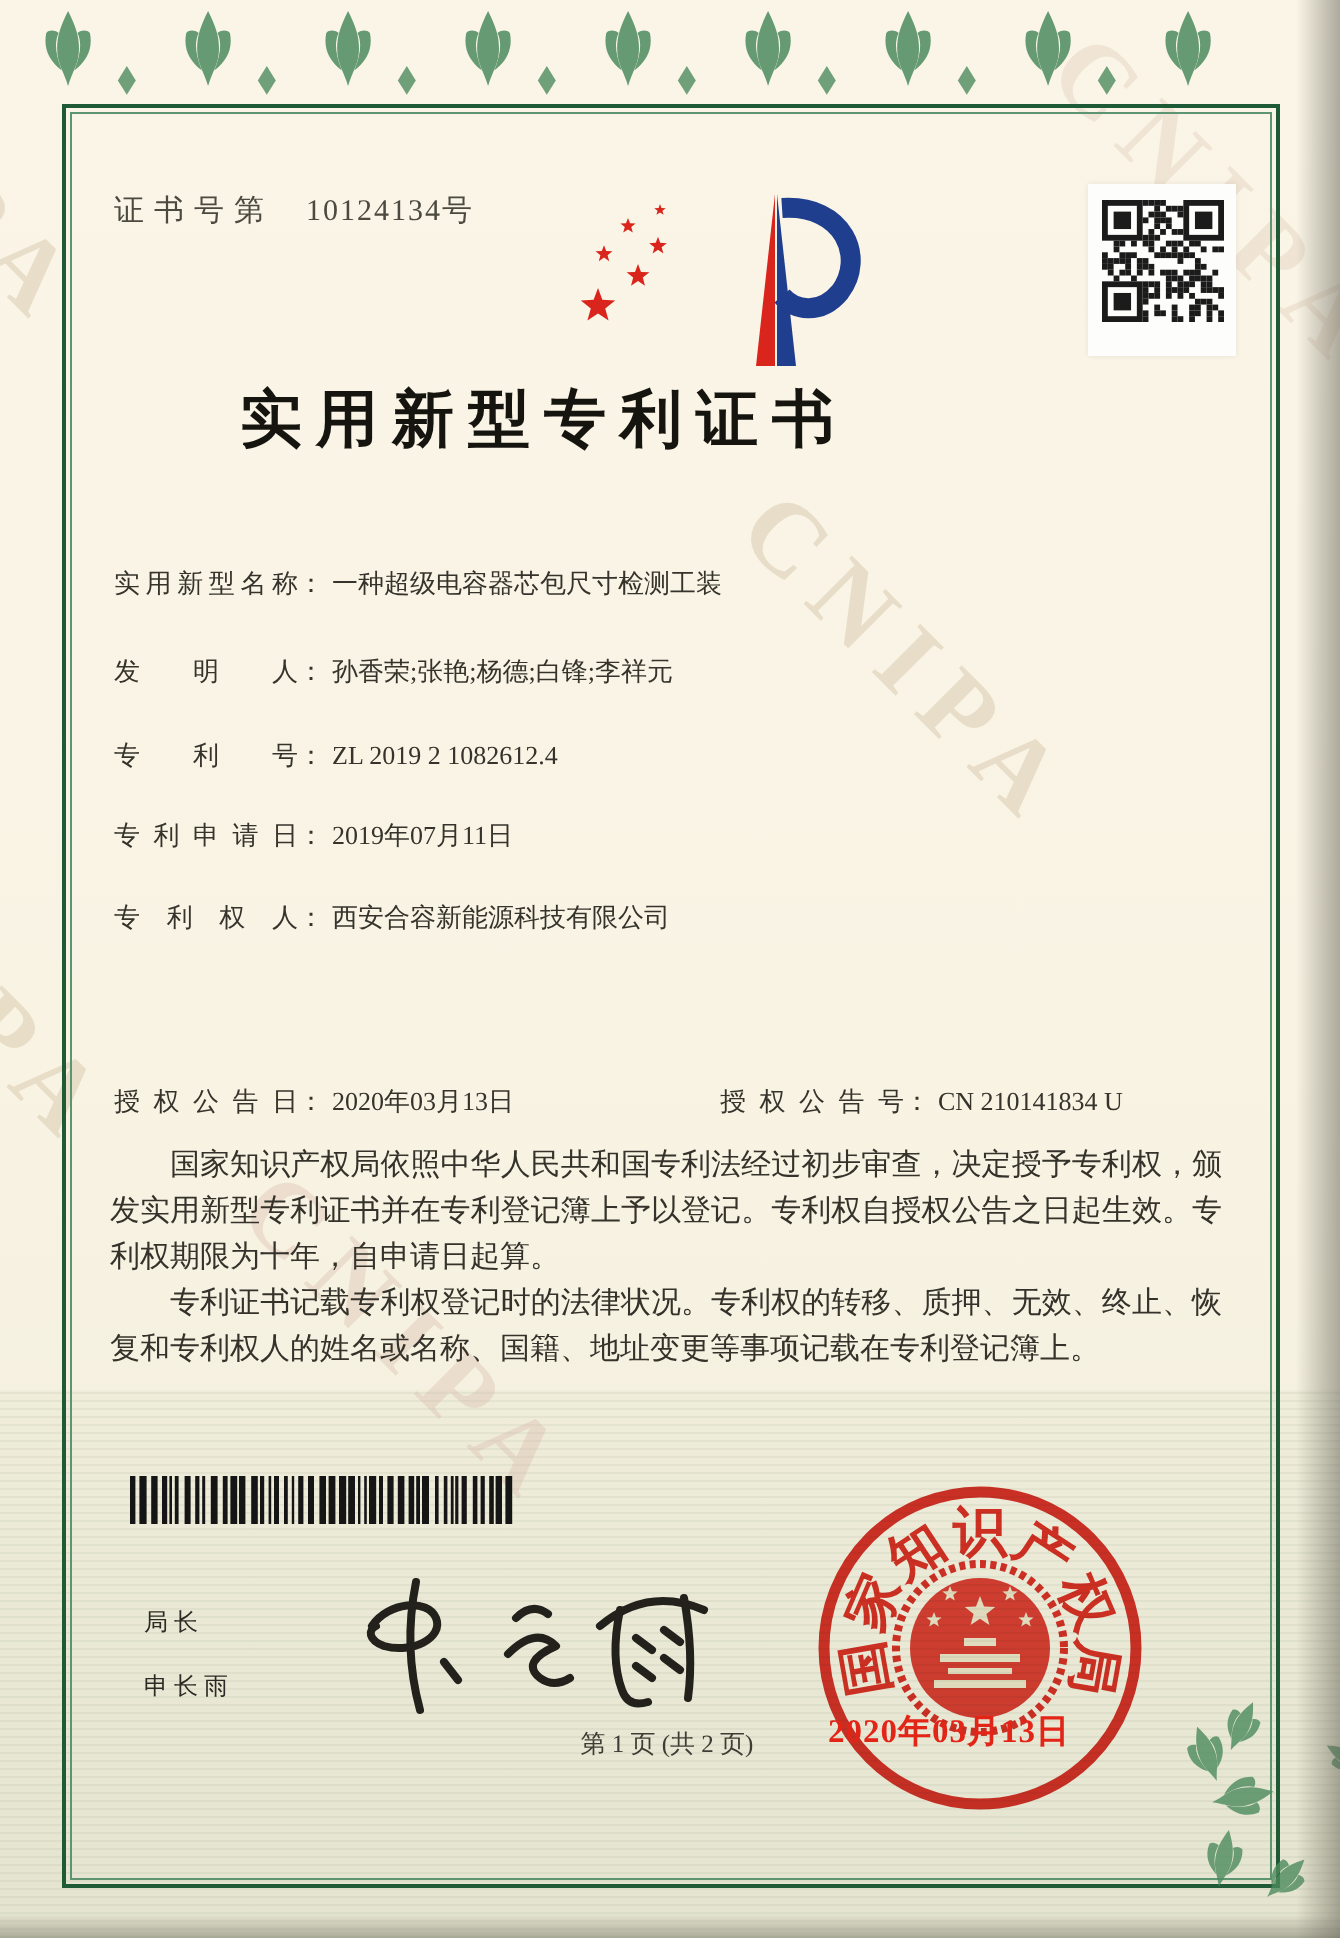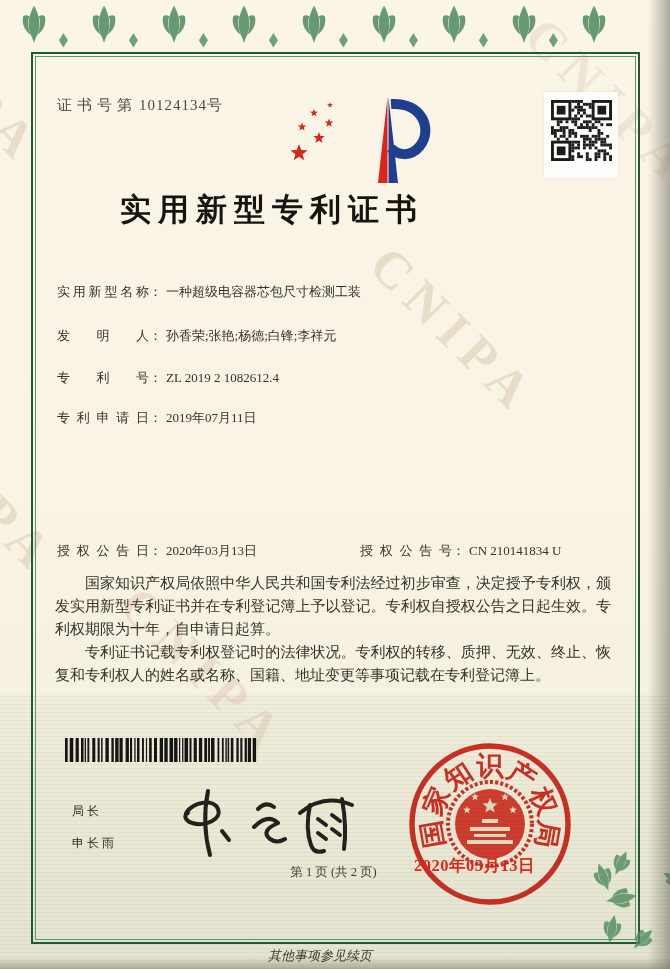--- a/index.html
+++ b/index.html
@@ -11,21 +11,21 @@
   .texture{position:absolute;left:0;top:695px;width:670px;height:274px;z-index:1;pointer-events:none;
     background:
       repeating-linear-gradient(0deg,rgba(130,150,120,.10) 0 1px,rgba(0,0,0,0) 1px 4px),
       linear-gradient(180deg,rgba(208,214,188,.16),rgba(196,204,178,.30));}
   .wm{position:absolute;z-index:1;font-weight:bold;font-size:52px;letter-spacing:10px;
     color:rgba(208,188,158,.40);transform:rotate(45deg);transform-origin:left top;white-space:nowrap;}
   .frame{position:absolute;left:31px;top:52px;width:605px;height:888px;border:2px solid #1d5a35;z-index:3;}
   .frame-inner{position:absolute;inset:2px;border:1px solid #5d9572;}
   .cert-number{position:absolute;left:57px;top:96px;z-index:4;font-size:15px;color:#4c4a40;}
   .cert-number .pre{letter-spacing:5px;}
-  .cert-number .num{letter-spacing:1px;margin-left:2px;}
+  .cert-number .num{letter-spacing:1px;margin-left:16px;}
   .logo{position:absolute;left:266px;top:93px;z-index:4;}
   .qr-pad{position:absolute;left:544px;top:92px;width:74px;height:86px;background:#fdfdfb;z-index:4;
     box-shadow:0 0 3px rgba(0,0,0,.08);}
   .qr-pad svg{position:absolute;left:7px;top:8px;}
   .cert-title{position:absolute;left:31px;top:189px;width:482px;z-index:4;text-align:center;
     font-size:31px;font-weight:700;letter-spacing:7px;color:#15140f;}
   .frow{position:absolute;left:57px;width:566px;z-index:4;font-size:13px;line-height:22.5px;}
   .flabel{display:inline-block;width:92px;text-align:justify;text-align-last:justify;
     text-justify:inter-ideograph;vertical-align:top;}
   .fcolon{vertical-align:top;}
@@ -291,20 +291,23 @@
   </div>
   <div class="frow" style="top:325px">
     <span class="flabel">发明人</span><span class="fcolon">：</span><span class="fval">孙香荣;张艳;杨德;白锋;李祥元</span>
   </div>
   <div class="frow" style="top:367px">
     <span class="flabel">专利号</span><span class="fcolon">：</span><span class="fval">ZL 2019 2 1082612.4</span>
   </div>
   <div class="frow" style="top:407px">
     <span class="flabel">专利申请日</span><span class="fcolon">：</span><span class="fval">2019年07月11日</span>
   </div>
+  <div class="frow" style="top:448px">
+    <span class="flabel">专利权人</span><span class="fcolon">：</span><span class="fval">西安合容新能源科技有限公司</span>
+  </div>
   <div class="frow" style="top:540px">
     <span class="flabel">授权公告日</span><span class="fcolon">：</span><span class="fval">2020年03月13日</span>
     <span class="fgroup2">
       <span class="flabel">授权公告号</span><span class="fcolon">：</span><span class="fval">CN 210141834 U</span>
     </span>
   </div>
 
   <p class="cert-para" style="top:572px">国家知识产权局依照中华人民共和国专利法经过初步审查，决定授予专利权，颁发实用新型专利证书并在专利登记簿上予以登记。专利权自授权公告之日起生效。专利权期限为十年，自申请日起算。</p>
   <p class="cert-para" style="top:641px">专利证书记载专利权登记时的法律状况。专利权的转移、质押、无效、终止、恢复和专利权人的姓名或名称、国籍、地址变更等事项记载在专利登记簿上。</p>
 
@@ -396,17 +399,16 @@
         <rect x="81" y="84" width="16" height="4"></rect>
         <rect x="69" y="92" width="40" height="4"></rect>
         <rect x="73" y="99" width="32" height="3"></rect>
         <rect x="66" y="105" width="46" height="4"></rect>
       </g>
     </g>
   </svg>
   <div class="seal-date">2020年03月13日</div>
 
   <div class="page-info">第 1 页 (共 2 页)</div>
-  <div class="cont-note">其他事项参见续页</div>
 
   <div class="shadow-right"></div>
   <div class="shadow-bottom"></div>
 </div>
 
 </body></html>

